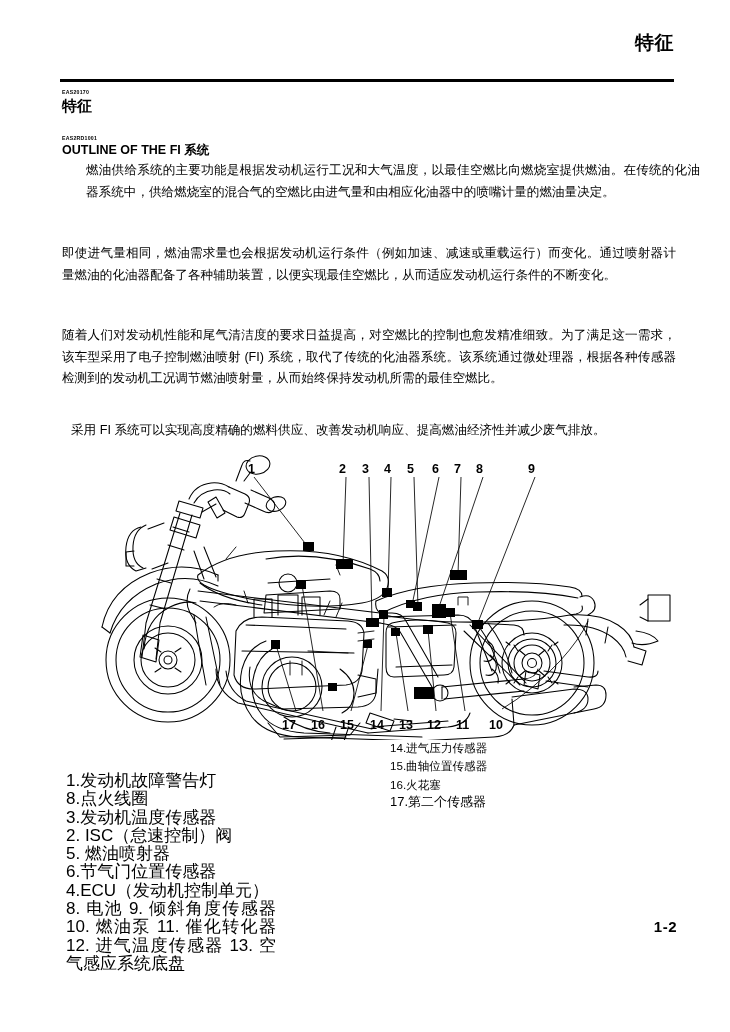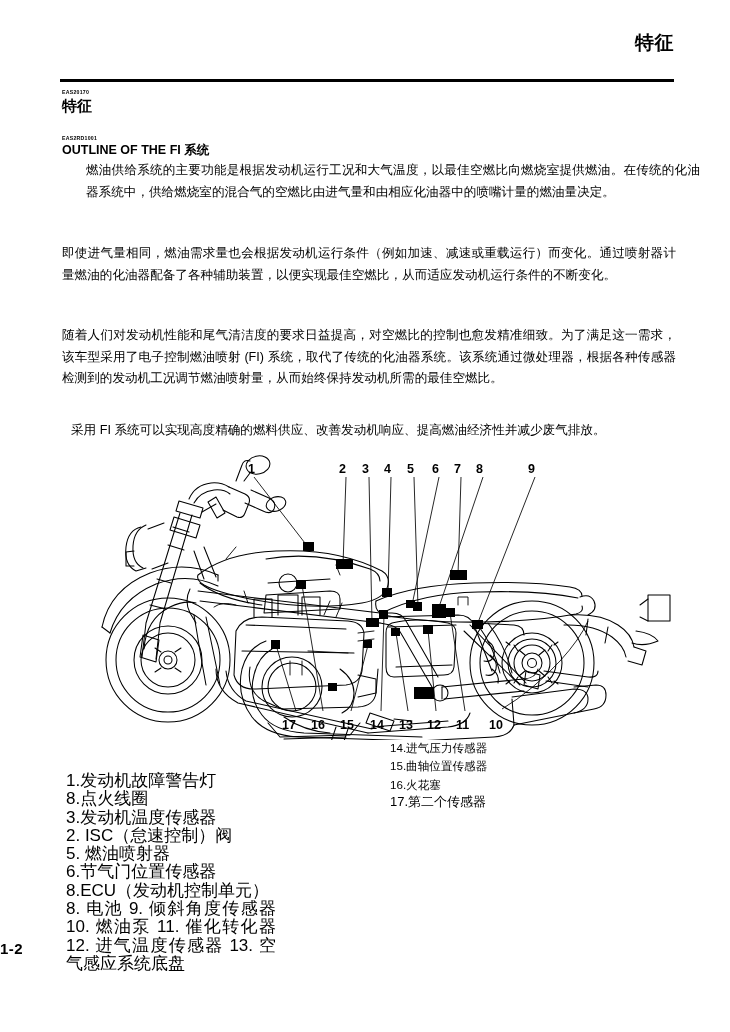--- a/index.html
+++ b/index.html
@@ -118,24 +118,24 @@
     width: 250px;
     font-size: 11.6px;
     line-height: 18.3px;
   }
   .legend-right .li { margin: 0; white-space: nowrap; }
   .legend-right .li.small { font-size: 13px; line-height: 16px; }
 
   
   .page-number {
     position: absolute;
-    top: 940px;
+    top: 918px;
     left: 0;
     width: 677px;
-    text-align: left;
+    text-align: right;
     font-size: 15px;
     font-weight: bold;
     letter-spacing: 0.5px;
   }
 </style>
 </head>
 <body>
 
 <div class="page">
 
@@ -412,21 +412,21 @@
     </svg>
   </div>
 
   <div class="legend-left">
     <div class="li">1.发动机故障警告灯</div>
     <div class="li">8.点火线圈</div>
     <div class="li">3.发动机温度传感器</div>
     <div class="li">2. ISC（怠速控制）阀</div>
     <div class="li">5. 燃油喷射器</div>
     <div class="li">6.节气门位置传感器</div>
-    <div class="li">8.ECU（发动机控制单元）</div>
+    <div class="li">4.ECU（发动机控制单元）</div>
     <div class="run">8. 电池 9. 倾斜角度传感器 10. 燃油泵 11. 催化转化器 12. 进气温度传感器 13. 空气感应系统底盘</div>
   </div>
 
   <div class="legend-right">
     <div class="li">14.进气压力传感器</div>
     <div class="li">15.曲轴位置传感器</div>
     <div class="li">16.火花塞</div>
     <div class="li small">17.第二个传感器</div>
   </div>
 

